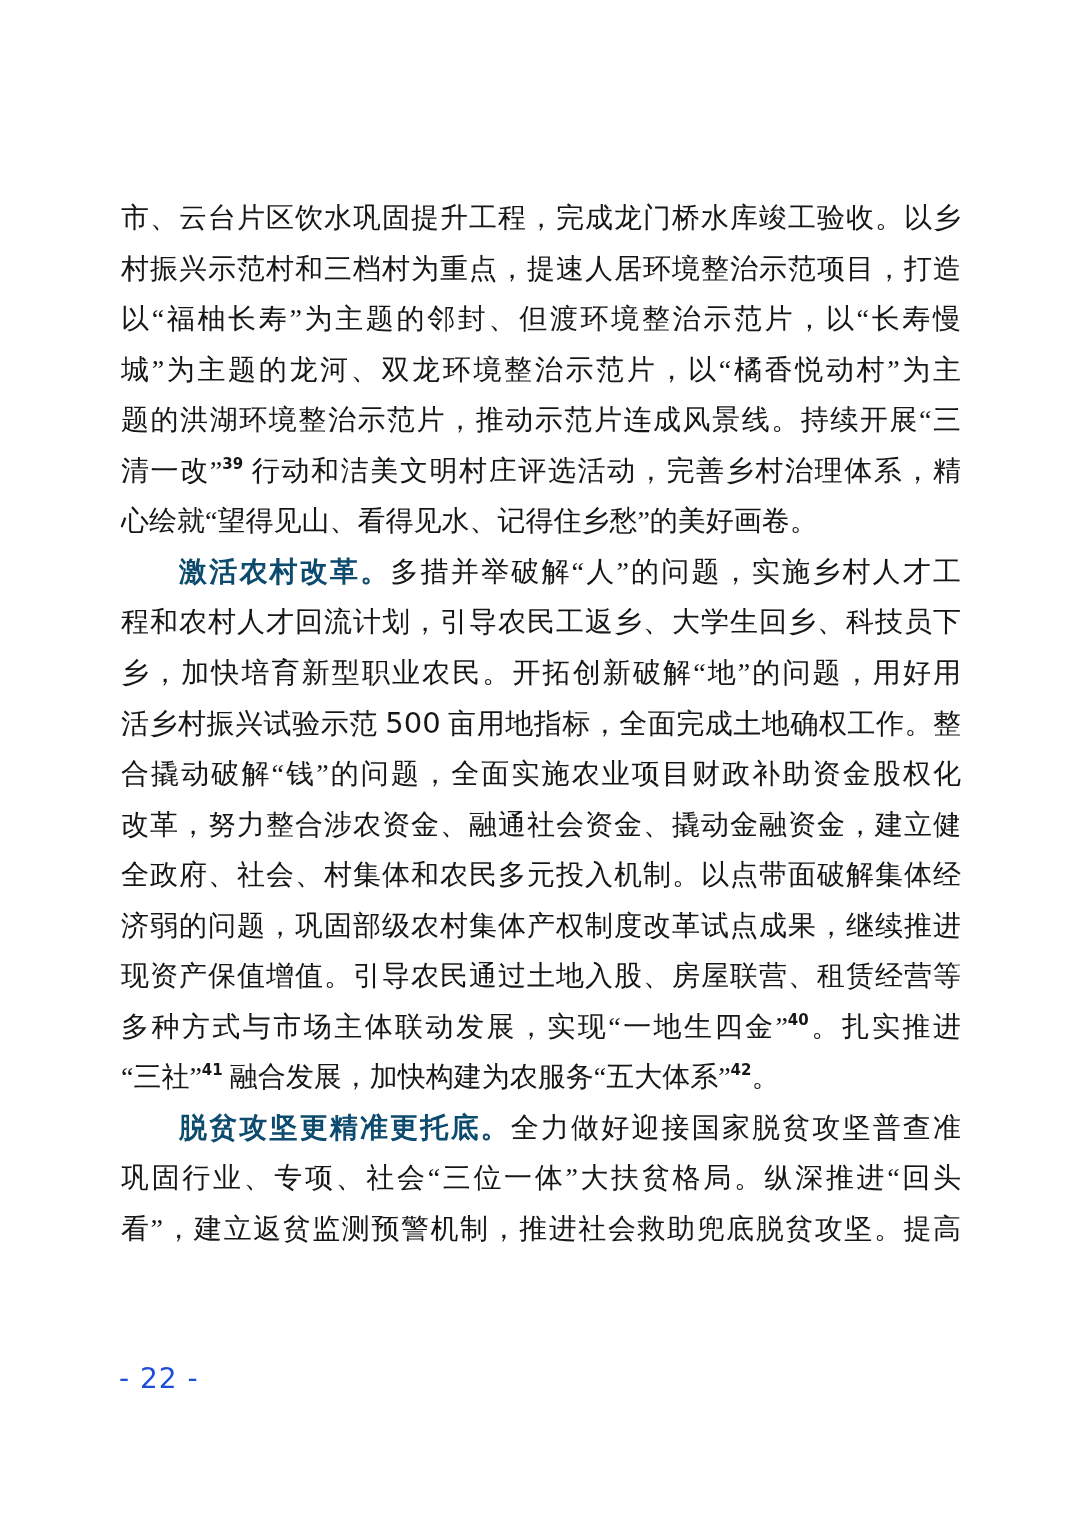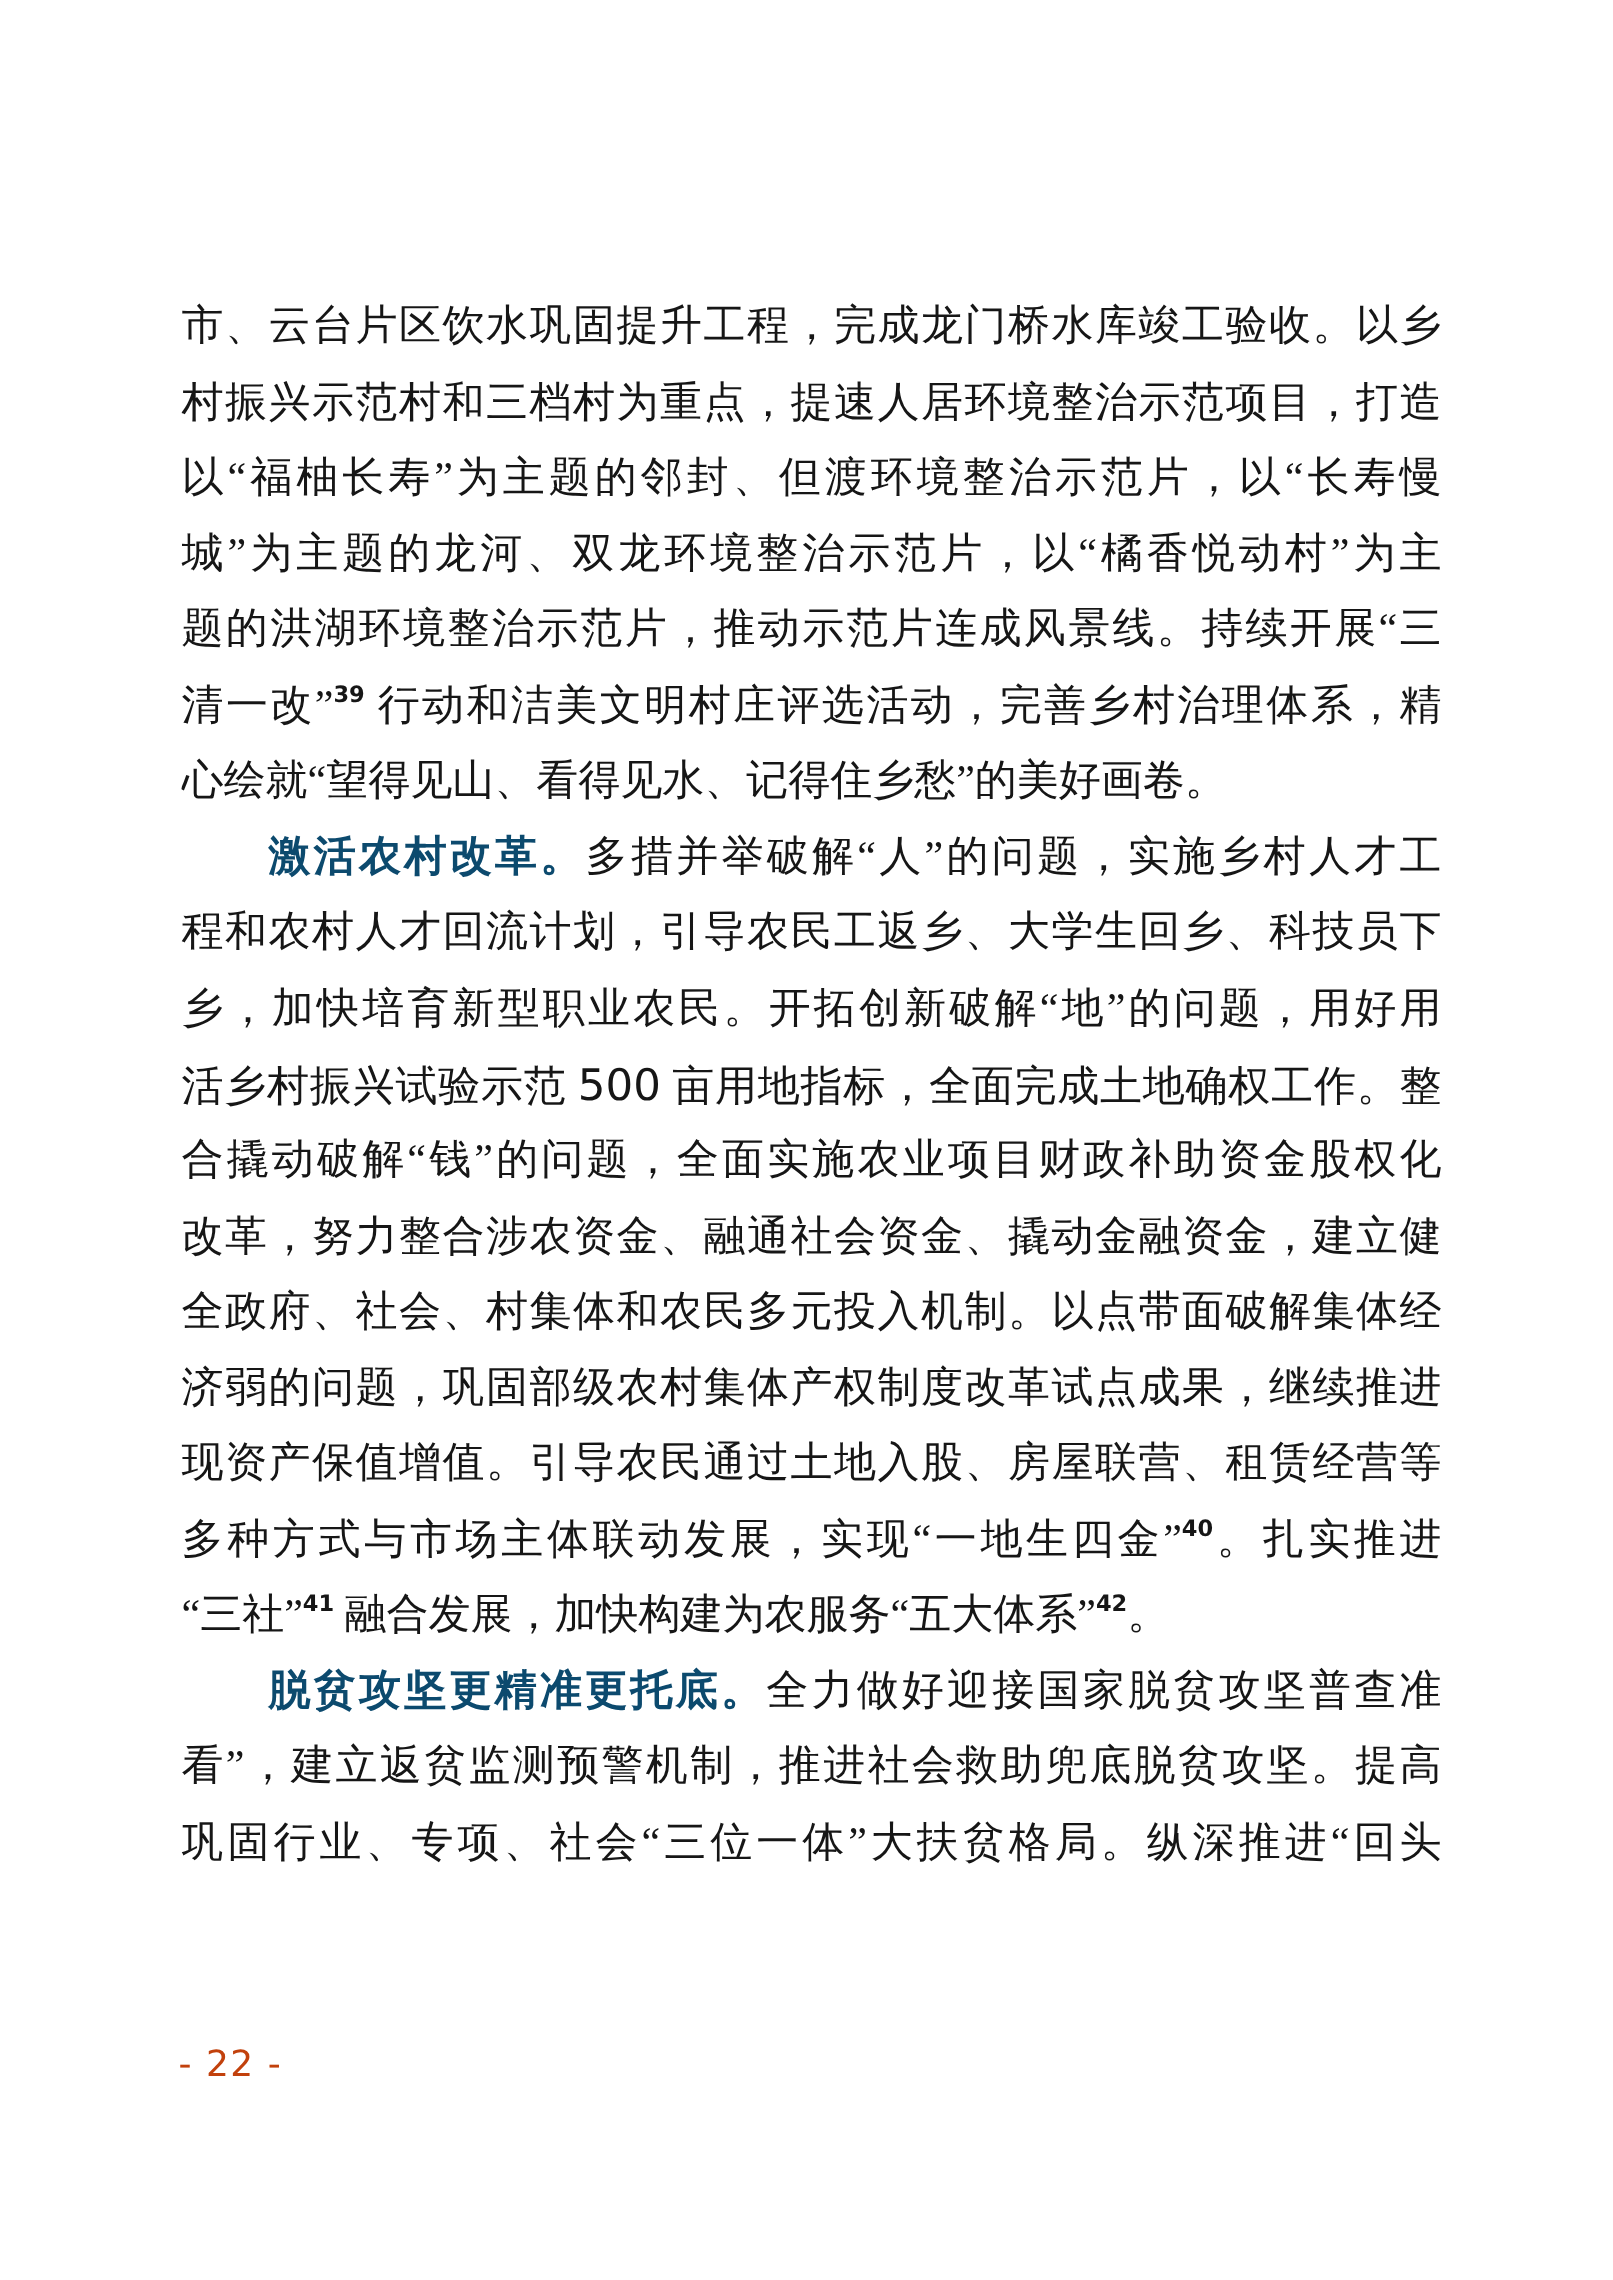--- a/index.html
+++ b/index.html
@@ -50,22 +50,22 @@
     font-size: 15px;
     font-weight: 700;
     line-height: 0;
     vertical-align: 11px;
   }
   .page-number {
     position: absolute;
     left: 119px;
     top: 1362px;
     font-family: "DejaVu Sans", "Liberation Sans", sans-serif;
-    font-size: 24px;
-    color: #c2410c;
+    font-size: 28px;
+    color: #1d4ed8;
     letter-spacing: 1px;
   }
 </style>
 </head>
 <body>
 
 <div class="page">
   <div class="text-block">
       <div class="line"><span class="run">市、云台片区饮水巩固提升工程，完成龙门桥水库竣工验收。以乡</span></div>
       <div class="line"><span class="run">村振兴示范村和三档村为重点，提速人居环境整治示范项目，打造</span></div>
@@ -79,17 +79,17 @@
       <div class="line"><span class="run">乡，加快培育新型职业农民。开拓创新破解“地”的问题，用好用</span></div>
       <div class="line"><span class="run">活乡村振兴试验示范 </span><span class="run num">500</span><span class="run"> 亩用地指标，全面完成土地确权工作。整</span></div>
       <div class="line"><span class="run">合撬动破解“钱”的问题，全面实施农业项目财政补助资金股权化</span></div>
       <div class="line"><span class="run">改革，努力整合涉农资金、融通社会资金、撬动金融资金，建立健</span></div>
       <div class="line"><span class="run">全政府、社会、村集体和农民多元投入机制。以点带面破解集体经</span></div>
       <div class="line"><span class="run">济弱的问题，巩固部级农村集体产权制度改革试点成果，继续推进</span></div>
       <div class="line"><span class="run">现资产保值增值。引导农民通过土地入股、房屋联营、租赁经营等</span></div>
       <div class="line"><span class="run">多种方式与市场主体联动发展，实现“一地生四金”</span><sup class="fnref">40</sup><span class="run">。扎实推进</span></div>
       <div class="line left"><span class="run">“三社”</span><sup class="fnref">41</sup><span class="run"> 融合发展，加快构建为农服务“五大体系”</span><sup class="fnref">42</sup><span class="run">。</span></div>
       <div class="line ind"><span class="run b">脱贫攻坚更精准更托底。</span><span class="run">全力做好迎接国家脱贫攻坚普查准备，</span></div>
+      <div class="line"><span class="run">巩固行业、专项、社会“三位一体”大扶贫格局。纵深推进“回头</span></div>
       <div class="line"><span class="run">看”，建立返贫监测预警机制，推进社会救助兜底脱贫攻坚。提高</span></div>
-      <div class="line"><span class="run">巩固行业、专项、社会“三位一体”大扶贫格局。纵深推进“回头</span></div>
     </div>
   <div class="page-number">- 22 -</div>
 </div>
 
 </body></html>

